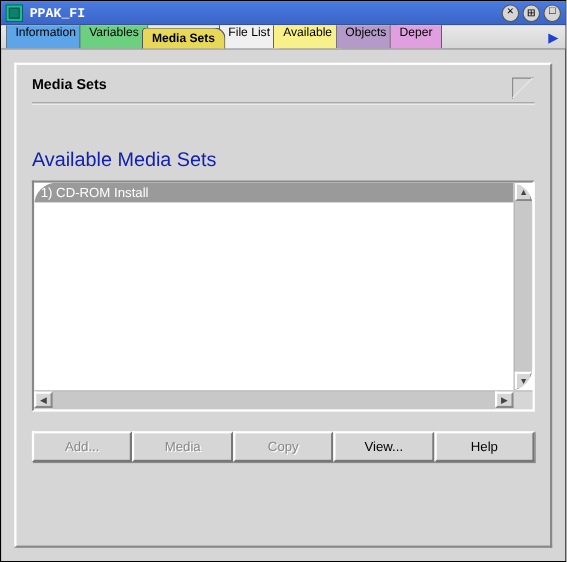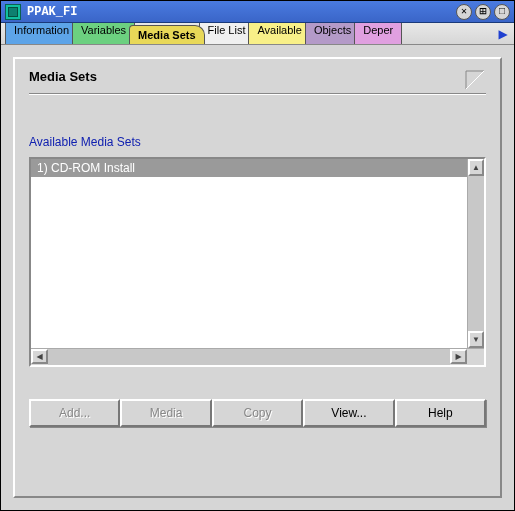--- a/index.html
+++ b/index.html
@@ -143,35 +143,36 @@
   .fold-icon svg { width: 100%; height: 100%; }
   .panel-underline {
     height: 2px;
     background: #fff;
     border-top: 1px solid #888;
     margin-top: 2px;
     margin-bottom: 40px;
   }
   .section-label {
     color: #1020b0;
-    font-size: 12px;
+    font-size: 18px;
     margin-bottom: 8px;
   }
   .listbox-wrap {
     border: 2px solid;
     border-color: #888 #fff #fff #888;
     background: #fff;
     height: 210px;
     display: flex;
     flex-direction: column;
   }
   .listbox-inner {
     flex: 1;
     display: flex;
     overflow: hidden;
+    border-radius: 21px;
   }
   .listbox {
     flex: 1;
     overflow: hidden;
   }
   .list-item {
     background: #9a9a9a;
     color: #fff;
     padding: 2px 6px;
     font-size: 12px;
@@ -200,21 +201,21 @@
     background: #d6d6d6;
     border-top: 1px solid #aaa;
     display: flex;
   }
   .hscroll .scroll-btn { width: 17px; height: 15px; }
   .hscroll .scroll-track { flex: 1; background: #c8c8c8; }
   .hscroll .corner { width: 17px; background: #d6d6d6; }
 
   .button-row {
     display: flex;
-    margin-top: 32px;
+    margin-top: 18px;
     justify-content: space-between;
   }
   .btn {
     flex: 1;
     height: 28px;
     background: #d6d6d6;
     border: 2px solid;
     border-color: #fff #777 #777 #fff;
     font-size: 12px;
     display:flex;align-items:center;justify-content:center;

